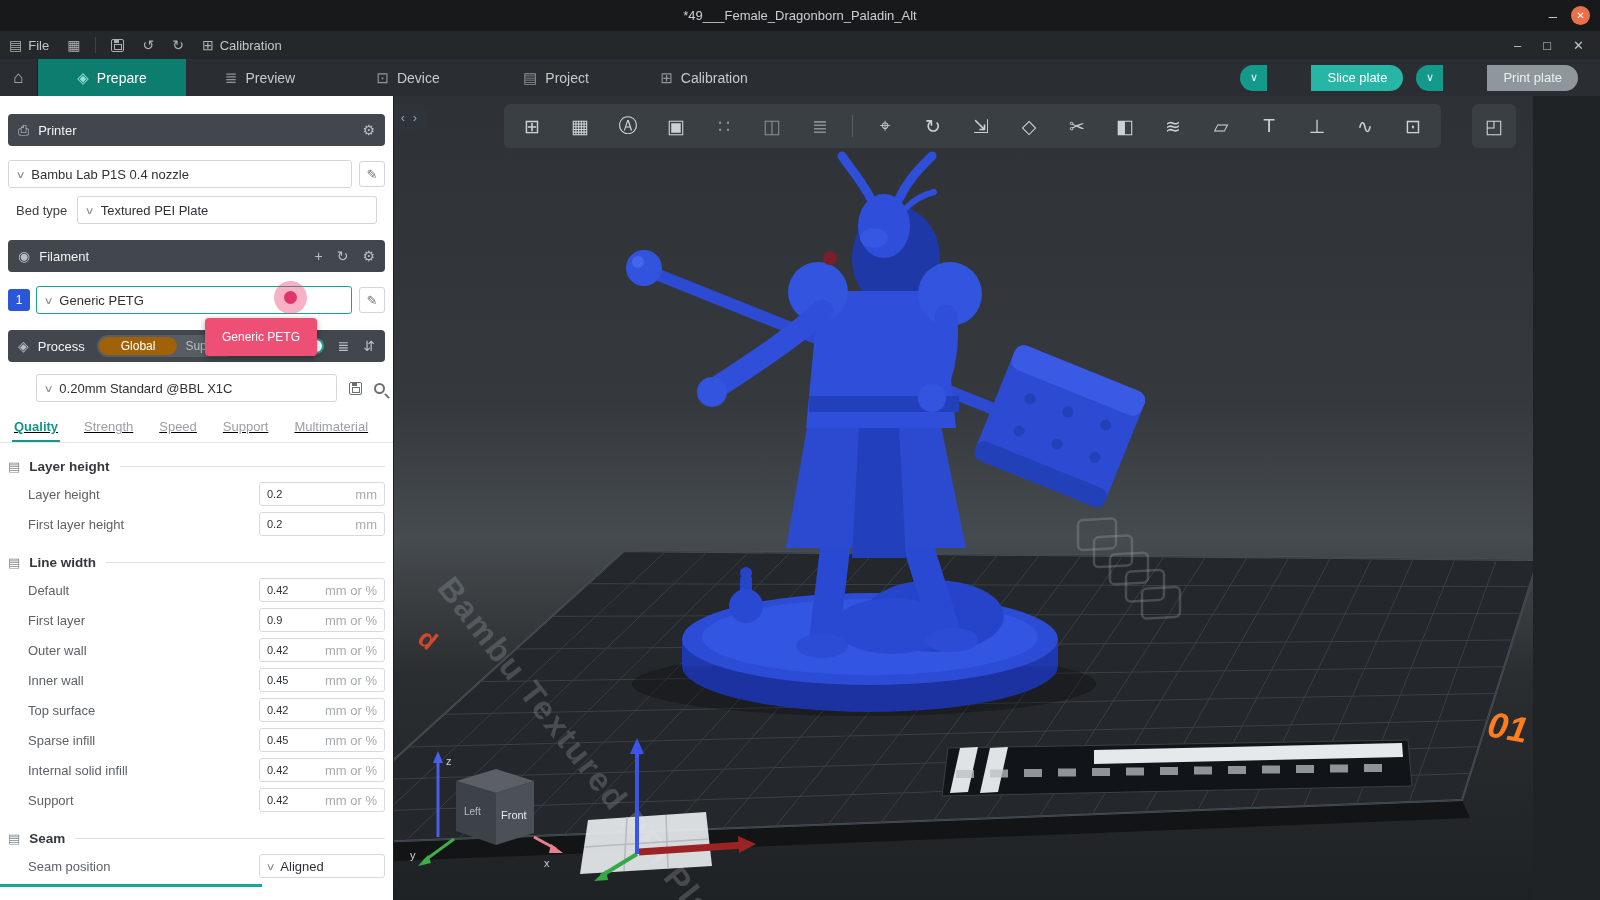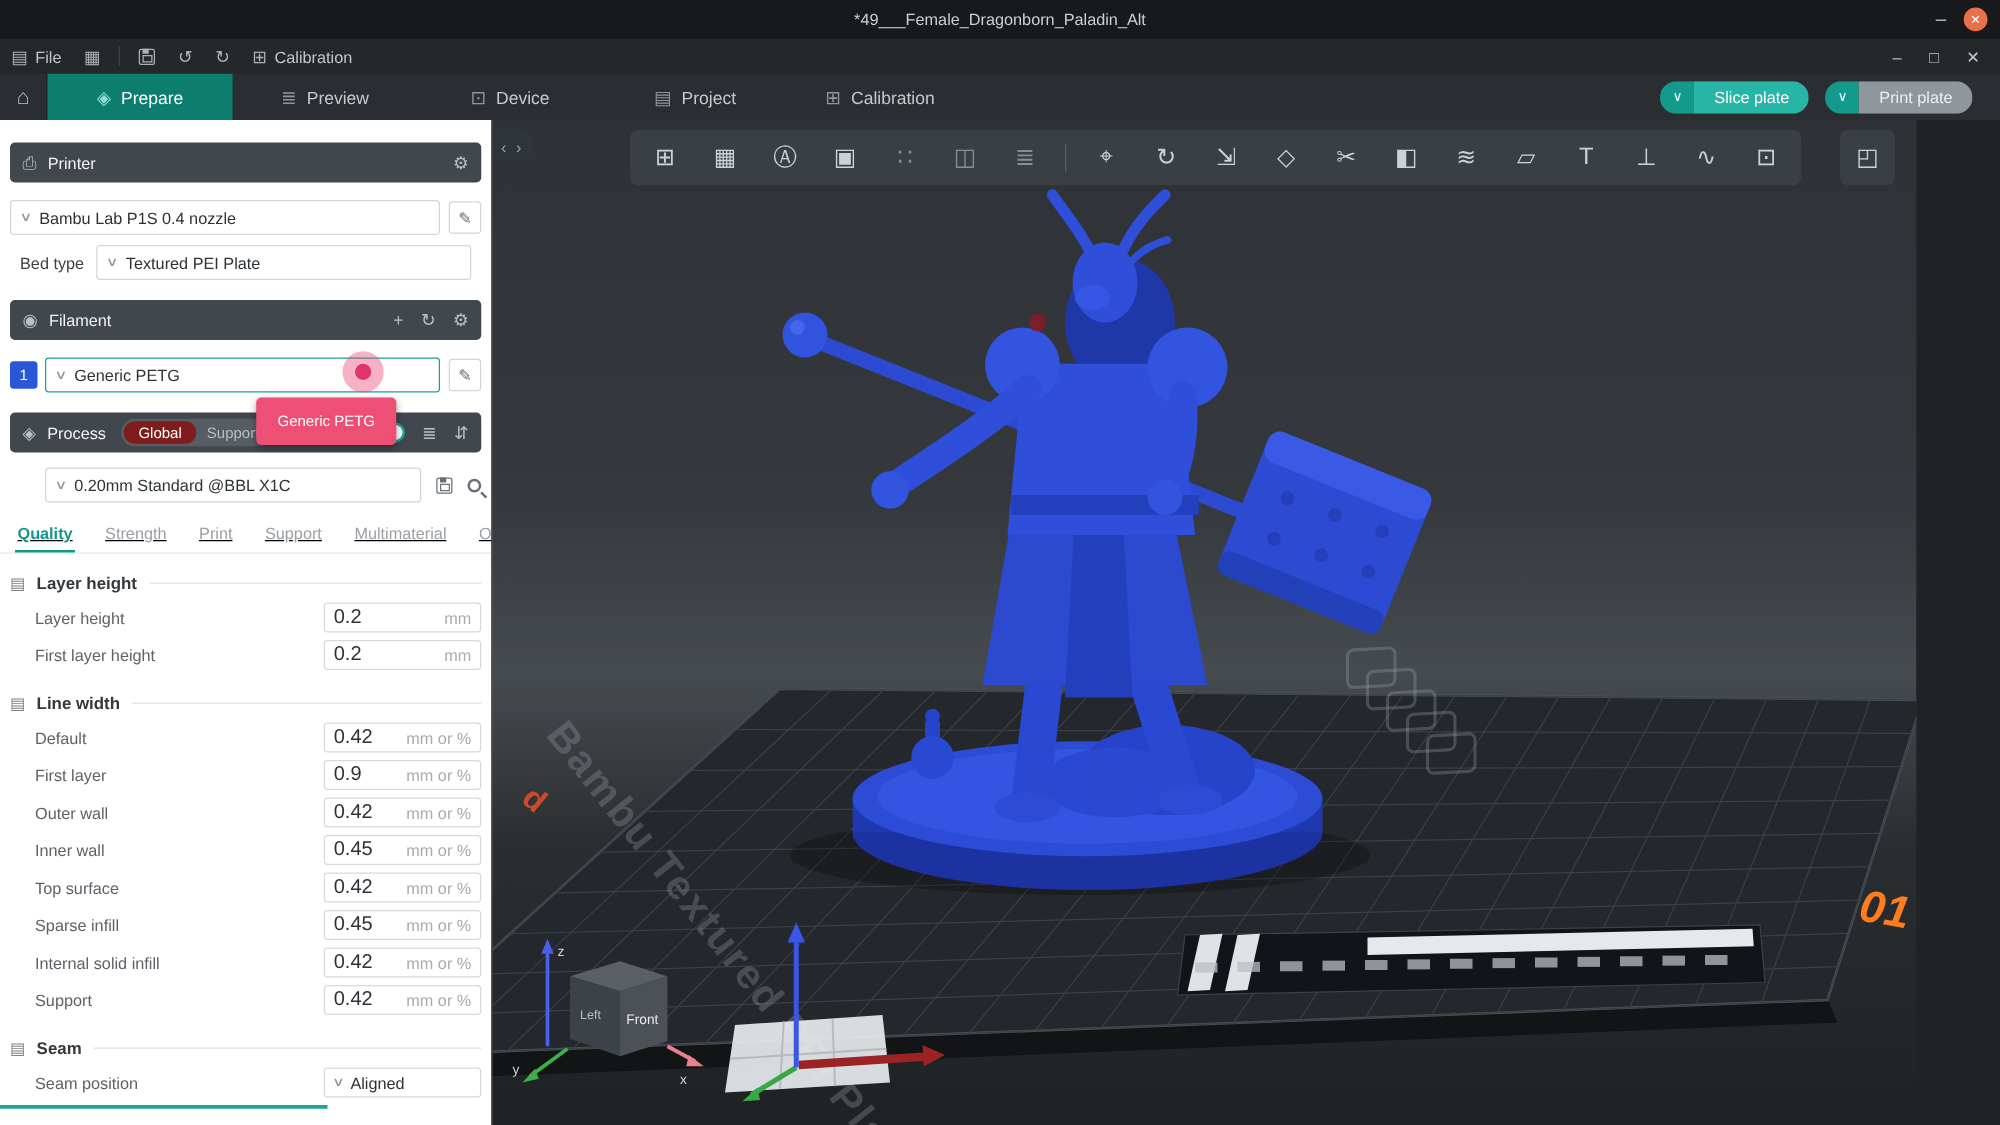--- a/index.html
+++ b/index.html
@@ -35,21 +35,21 @@
               font-size:17px; border-right:1px solid #1e2225; }
   .tab { display:flex; align-items:center; justify-content:center; gap:8px; width:148px;
          color:#c6cacd; font-size:14px; cursor:default; }
   .tab .tab-ic { color:#8e959b; font-size:15px; }
   .tab.active { background:#0d7d70; color:#ffffff; }
   .tab.active .tab-ic { color:#8fe0d4; }
   .actions { margin-left:auto; display:flex; align-items:center; gap:13px; padding-right:22px; }
   .split-btn { display:flex; height:26px; border-radius:13px; overflow:hidden; font-size:13px; }
   .split-btn .drop { width:27px; display:flex; align-items:center; justify-content:center;
                      background:#149a8b; color:#eafaf7; font-size:11px; }
-  .split-btn .lbl { display:flex; align-items:center; padding:0 16px; }
+  .split-btn .lbl { display:flex; align-items:center; padding:0 16px;margin-left:44px; }
   .split-btn.slice .lbl { background:#27b6a6; color:#ffffff; }
   .split-btn.print .lbl { background:#90979c; color:#eceff1; }
 
   
   .sidebar { position:absolute; left:0; top:96px; width:394px; bottom:0; background:#ffffff;
              border-right:1px solid #1c2023; overflow:hidden; }
   .sec-header { margin:18px 8px 0; height:32px; background:#41474c; border-radius:4px;
                 display:flex; align-items:center; padding:0 10px; color:#f2f4f5; font-size:13px; }
   .sec-header .h-ic { color:#b9c0c5; margin-right:9px; font-size:14px; }
   .sec-header .spacer { flex:1; }
@@ -61,21 +61,21 @@
   .grow { flex:1; }
   .sq-btn { width:26px; height:26px; margin-left:7px; border:1px solid #d2d6d9; border-radius:3px;
             background:#fff; display:flex; align-items:center; justify-content:center;
             color:#6a7075; font-size:13px; }
   .bed-label { font-size:13px; color:#3a3f43; margin-right:10px; }
   .slot-badge { width:22px; height:22px; background:#2a57d8; color:#fff; border-radius:3px;
                 display:flex; align-items:center; justify-content:center; font-size:12px; margin-right:6px; }
   .select.focused { border:1.5px solid #18a295; }
   .capsule { display:flex; align-items:center; background:#575d62; border-radius:12px;
              padding:2px; margin-left:12px; }
-  .pill { background:#7f1d1d; color:#fff; border-radius:10px; padding:2px 12px; font-size:12px; }
+  .pill { background:#a16207; color:#fff; border-radius:10px; padding:2px 22px; font-size:12px; }
   .cap-off { color:#b9bec2; font-size:12px; padding:2px 8px; }
   .toggle { width:30px; height:16px; background:#1aa596; border-radius:8px; position:relative; margin-left:14px; }
   .toggle::after { content:""; position:absolute; right:2px; top:2px; width:12px; height:12px;
                    border-radius:50%; background:#fff; }
   .icon-search { position:relative; width:11px; height:11px; border:2px solid #6a7075; border-radius:50%;
                  display:inline-block; }
   .icon-search::after { content:""; position:absolute; width:6px; height:2px; background:#6a7075;
                         transform:rotate(45deg); left:8px; top:10px; }
   .icon-save.dark { border-color:#6a7075; }
   .icon-save.dark::after { background:#6a7075; }
@@ -86,21 +86,21 @@
   .ptab { font-size:13px; color:#9aa0a5; padding:0 2px; height:26px; line-height:22px; }
   .ptab.active { color:#12978a; font-weight:bold; border-bottom:2px solid #12978a; }
   .psec-head { display:flex; align-items:center; margin:10px 8px 0; height:26px; }
   .psec-ic { color:#7d858b; font-size:13px; margin-right:9px; }
   .psec-title { font-size:13.5px; font-weight:bold; color:#34393d; white-space:nowrap; }
   .psec-rule { flex:1; height:1px; background:#dcdfe2; margin-left:10px; }
   .prow { display:flex; align-items:center; height:30px; padding:0 8px 0 28px; }
   .plabel { font-size:13px; color:#5c6267; }
   .pfield { margin-left:auto; width:126px; height:24px; border:1px solid #d6dadd; border-radius:3px;
             display:flex; align-items:center; padding:0 7px; position:relative; background:#fff; }
-  .pval { font-size:16px; color:#2d3236; }
+  .pval { font-size:11px; color:#2d3236; }
   .punit { position:absolute; right:7px; font-size:13px; color:#a6abb0; }
   .pselect { margin-left:auto; width:126px; height:24px; border:1px solid #d6dadd; border-radius:3px;
              display:flex; align-items:center; gap:6px; padding:0 7px; font-size:13px; color:#2d3236; }
   .pselect .chev { color:#8d949a; font-size:10px; transform:scaleX(1.4); }
   .scrollhint { position:absolute; left:0; bottom:13px; width:262px; height:3px; background:#14a79a; }
 
   .tooltip { position:absolute; left:205px; top:222px; width:112px; height:38px; background:#ee4f75;
              border-radius:4px; color:#fff; font-size:12px; display:flex; align-items:center;
              justify-content:center; box-shadow:0 2px 6px rgba(0,0,0,.35); z-index:6; }
   .cursor-dot { position:absolute; left:274px; top:185px; width:33px; height:33px; border-radius:50%;
@@ -268,21 +268,21 @@
         <span class="chev">∨</span>
         <span>0.20mm Standard @BBL X1C</span>
       </div>
       <span class="icon-save dark"></span>
       <span class="icon-search"></span>
     </div>
 
     <div class="proc-tabs">
         <span class="ptab active">Quality</span>
         <span class="ptab">Strength</span>
-        <span class="ptab">Print</span>
+        <span class="ptab">Speed</span>
         <span class="ptab">Support</span>
         <span class="ptab">Multimaterial</span>
         <span class="ptab">O...</span>
       </div>
 
     <div>
         <div class="psec-head">
           <span class="psec-ic">▤</span>
           <span class="psec-title">Layer height</span>
           <span class="psec-rule"></span>

